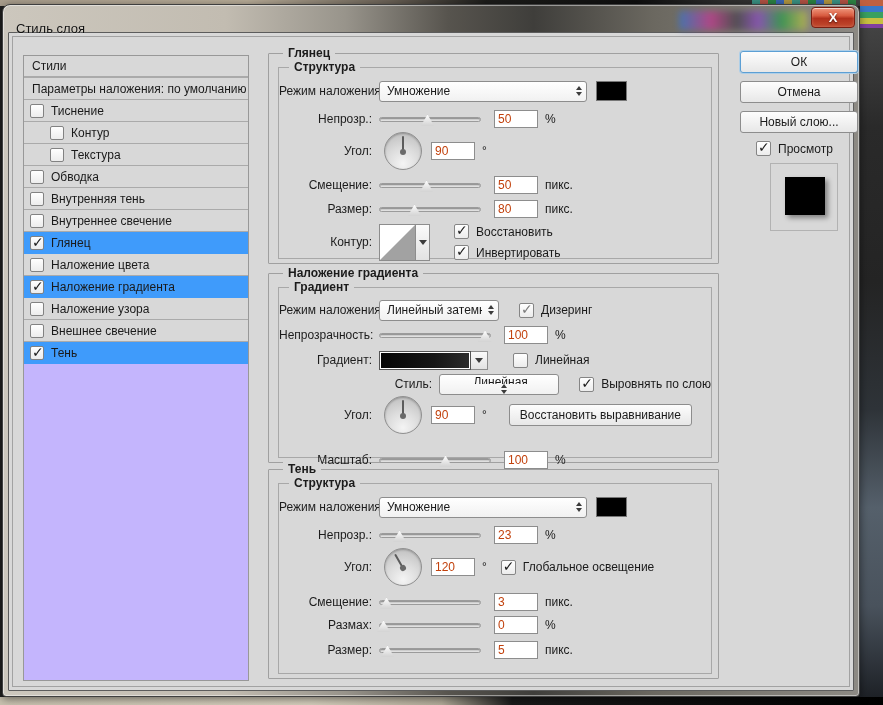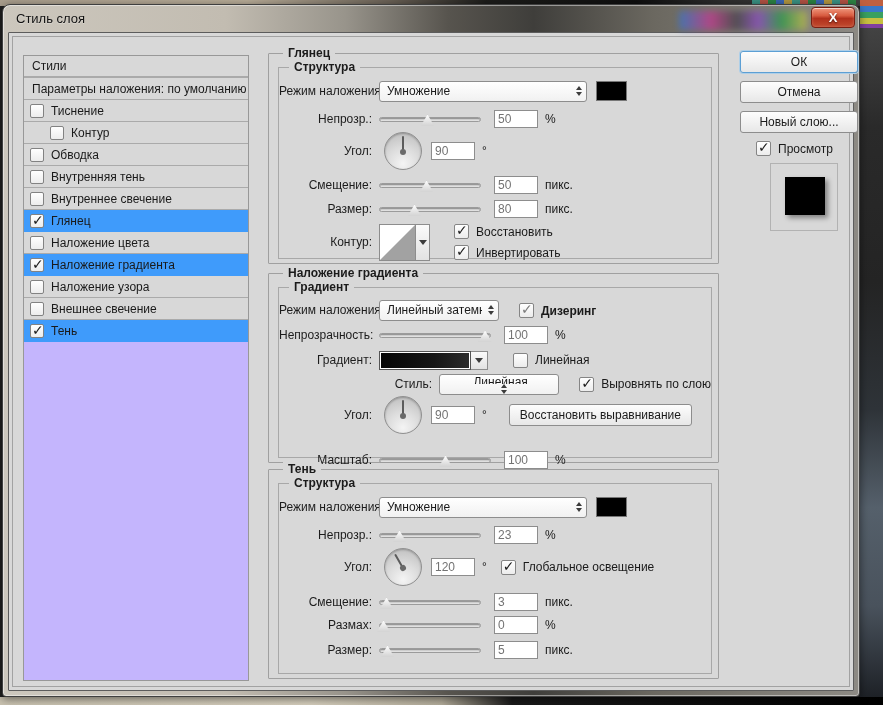--- a/index.html
+++ b/index.html
@@ -18,21 +18,21 @@
   .bg-bottom { position:absolute; left:0; top:697px; width:883px; height:8px;
     background:linear-gradient(90deg,#c9c2b0 0%,#d6cfbd 35%,#b3ac9a 50%,#1a1a1a 58%,#000 100%); }
 
   
   .frame { position:absolute; left:2px; top:4px; width:858px; height:693px;
     border:1px solid #3f3f3f; border-radius:8px 8px 4px 4px;
     background:linear-gradient(90deg,#ccc7bd 0%,#c2bcb1 26%,#98948b 40%,#57544e 52%,#3f3e3b 62%,#6b6860 76%,#7d7a73 88%,#8d8a84 100%);
     box-shadow:inset 0 0 0 1px rgba(255,255,255,.45), 0 2px 8px rgba(0,0,0,.5);
     display:flex; flex-direction:column; }
   .titlebar { position:relative; height:27px; flex:0 0 27px; }
-  .window-title { position:absolute; left:13px; top:6px; font-size:13px; color:#111; text-shadow:0 1px 1px rgba(255,255,255,.35); white-space:nowrap; }
+  .window-title { position:absolute; left:13px; top:16px; font-size:13px; color:#111; text-shadow:0 1px 1px rgba(255,255,255,.35); white-space:nowrap; }
   .tb-colors { position:absolute; right:52px; top:6px; width:128px; height:19px; border-radius:3px; opacity:.75; filter:blur(3px);
     background:linear-gradient(90deg,#3a76c4,#c23a8e 25%,#46424a 45%,#8a4ac0 62%,#2a9a4a 80%,#c0bb49 100%); }
   .close-btn { position:absolute; right:4px; top:2px; width:44px; height:21px; border:1px solid #7a1f12; border-radius:4px;
     background:linear-gradient(#f0977c 0%,#d85b40 40%,#b1301c 55%,#c14a2e 100%);
     box-shadow:inset 0 1px 0 rgba(255,255,255,.55), inset 0 0 3px rgba(255,255,255,.25);
     color:#fff; font-weight:bold; font-size:13px; text-align:center; line-height:19px; text-shadow:0 1px 2px rgba(0,0,0,.6); cursor:default; }
 
   .client { flex:1; margin:0 5px 5px 5px; background:#d8d8d8; border:1px solid #5c5c5c; padding:3px; border-radius:1px; }
   .client-inner { position:relative; width:100%; height:100%; border:1px solid #a2a2a2; background:#d8d8d8; }
 
@@ -59,21 +59,21 @@
   .unit { margin-left:7px; white-space:nowrap; }
 
   
   .combo { height:21px; border:1px solid #8d8d8d; border-radius:3px; background:linear-gradient(#fff,#f1f1f1); display:flex; align-items:center; padding:0 4px 0 7px; }
   .combo .val { flex:1; white-space:nowrap; overflow:hidden; }
   .spin { display:flex; flex-direction:column; gap:2px; margin-left:6px; }
   .spin .up { width:0; height:0; border-left:3.5px solid transparent; border-right:3.5px solid transparent; border-bottom:4px solid #3c3c3c; }
   .spin .dn { width:0; height:0; border-left:3.5px solid transparent; border-right:3.5px solid transparent; border-top:4px solid #3c3c3c; }
   .swatch { width:31px; height:20px; background:#000; border:1px solid #777; margin-left:9px; }
 
-  .numfield { width:44px; height:18px; border:1px solid #8d8d8d; background:#fff; font:12px "Liberation Sans",sans-serif; padding:0 3px; color:#737373; }
+  .numfield { width:44px; height:18px; border:1px solid #8d8d8d; background:#fff; font:12px "Liberation Sans",sans-serif; padding:0 3px; color:#c2410c; }
 
   .slider { position:relative; width:102px; height:5px; border:1px solid #9b9b9b; border-radius:3px;
     background:linear-gradient(#bdbdbd,#e7e7e7); box-shadow:inset 0 1px 1px rgba(0,0,0,.25); margin-right:13px; }
   .slider.w112 { width:112px; }
   .thumb { position:absolute; top:-3px; width:13px; height:11px; margin-left:-7px;
     background:linear-gradient(#fdfdfd,#d2d2d2); clip-path:polygon(50% 0,100% 100%,0 100%);
     filter:drop-shadow(0 0 1px #777); }
 
   .dial { position:relative; width:38px; height:38px; border-radius:50%; border:1px solid #909090;
     background:radial-gradient(circle at 50% 85%,#f4f4f4 0%,#dcdcdc 45%,#b9b9b9 100%);
@@ -129,20 +129,24 @@
         <span class="sb-label">Параметры наложения: по умолчанию</span>
       </div>
 
       <div class="sb-row item">
         <span class="sb-cb"></span>
         <span class="sb-label">Тиснение</span>
       </div>
       <div class="sb-row item indent">
         <span class="sb-cb"></span>
         <span class="sb-label">Контур</span>
+      </div>
+      <div class="sb-row item indent">
+        <span class="sb-cb"></span>
+        <span class="sb-label">Текстура</span>
       </div>
       <div class="sb-row item">
         <span class="sb-cb"></span>
         <span class="sb-label">Обводка</span>
       </div>
       <div class="sb-row item">
         <span class="sb-cb"></span>
         <span class="sb-label">Внутренняя тень</span>
       </div>
       <div class="sb-row item">
@@ -255,21 +259,21 @@
 
         <div class="r" style="top:11px; height:22px;">
           <span class="lbl">Режим наложения:</span>
           <div class="combo" style="width:120px;">
             <span class="val">Линейный затемни...</span>
             <span class="spin">
                   <span class="up"></span>
                   <span class="dn"></span>
                 </span>
           </div>
-          <span style="display:flex; align-items:flex-end; margin-left:20px;font-weight:bold;">
+          <span style="display:flex; align-items:flex-start; margin-left:20px;">
             <span class="cb cbk gray"></span>
             <span class="cblbl">Дизеринг</span>
           </span>
         </div>
 
         <div class="r" style="top:37px; height:20px;">
           <span class="lbl">Непрозрачность:</span>
           <div class="slider w112">
                 <div class="thumb" style="left:96%;"></div>
               </div>

